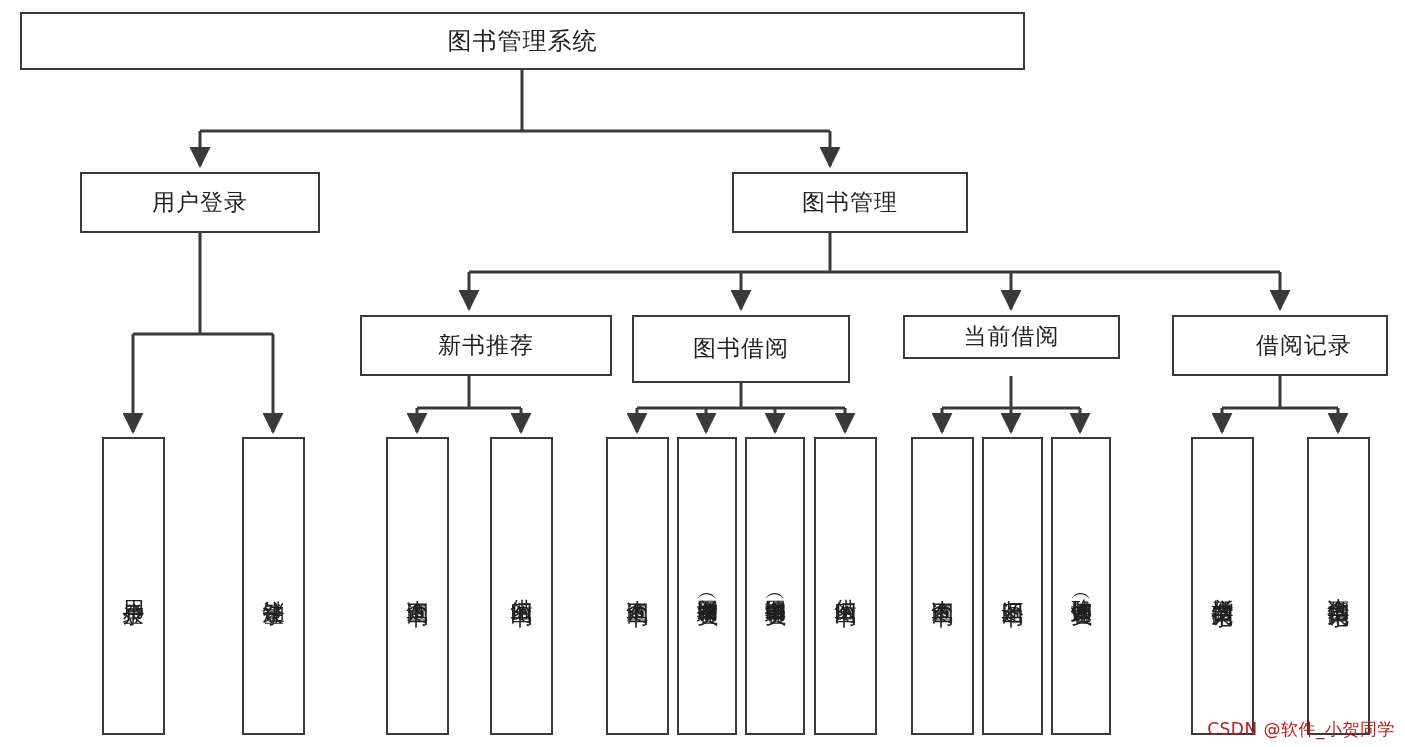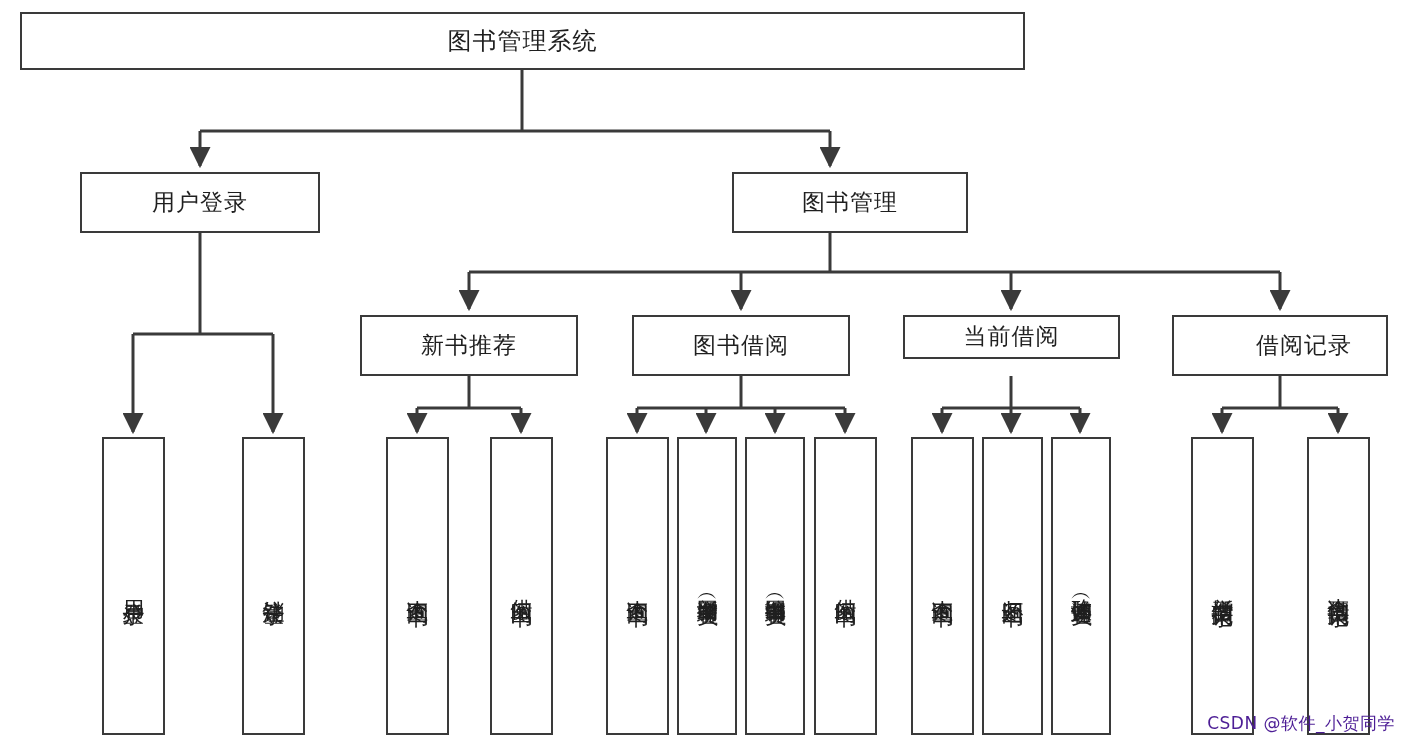--- a/index.html
+++ b/index.html
@@ -64,23 +64,23 @@
     white-space: nowrap;
     text-align: center;
   }
   .leaf.tall .vtext {
     font-size: 21px;
     letter-spacing: 1px;
   }
   #watermark {
     position: absolute;
     right: 10px;
-    bottom: 12px;
+    bottom: 6px;
     font-size: 17px;
-    color: #4c1d95;
+    color: #b91c1c;
     letter-spacing: 0.5px;
     z-index: 5;
     white-space: nowrap;
   }
 </style>
 </head>
 <body>
 
 <div id="canvas">
 
@@ -132,22 +132,22 @@
       <path d="M 1222 408 L 1222 432" marker-end="url(#arrow)"></path>
       <path d="M 1338 408 L 1338 432" marker-end="url(#arrow)"></path>
     </g>
   </svg>
 
   <div class="node h root" style="left:20px; top:12px; width:1005px; height:58px;">图书管理系统</div>
 
   <div class="node h" style="left:80px; top:172px; width:240px; height:61px;">用户登录</div>
   <div class="node h" style="left:712px; top:172px; width:236px; height:61px;margin-left:20px;">图书管理</div>
 
-  <div class="node h" style="left:360px; top:315px; width:218px; height:61px;">新书推荐</div>
-  <div class="node h" style="left:632px; top:315px; width:218px; height:61px;">图书借阅</div>
+  <div class="node h" style="left:360px; top:315px; width:252px; height:61px;">新书推荐</div>
+  <div class="node h" style="left:632px; top:315px; width:218px; height:68px;">图书借阅</div>
   <div class="node h" style="left:903px; top:315px; width:217px; height:44px;">当前借阅</div>
   <div class="node h" style="left:1172px; top:315px; width:216px; height:61px;padding-left:48px;">借阅记录</div>
 
   <div class="leaf" style="left:102px; top:437px; width:63px; height:298px;">
     <span class="vtext">用户登录</span>
   </div>
   <div class="leaf" style="left:242px; top:437px; width:63px; height:298px;">
     <span class="vtext">注销登录</span>
   </div>
 

